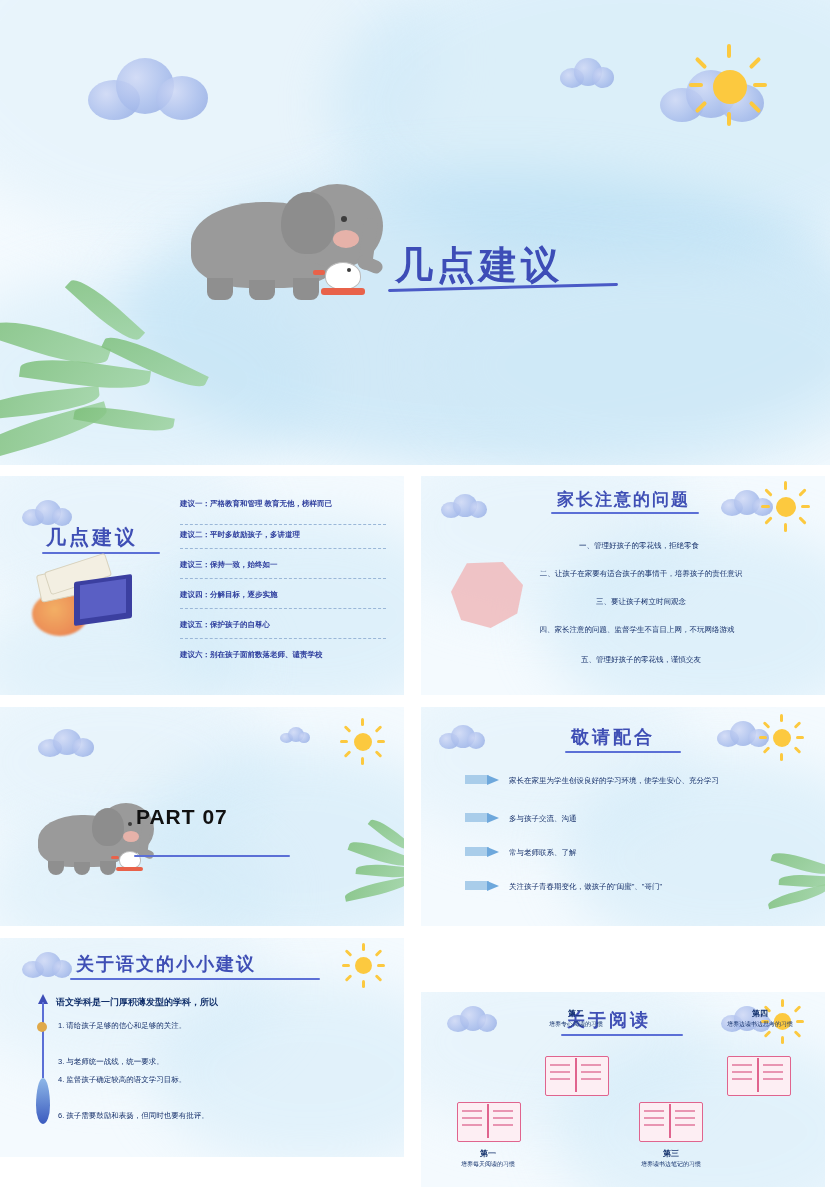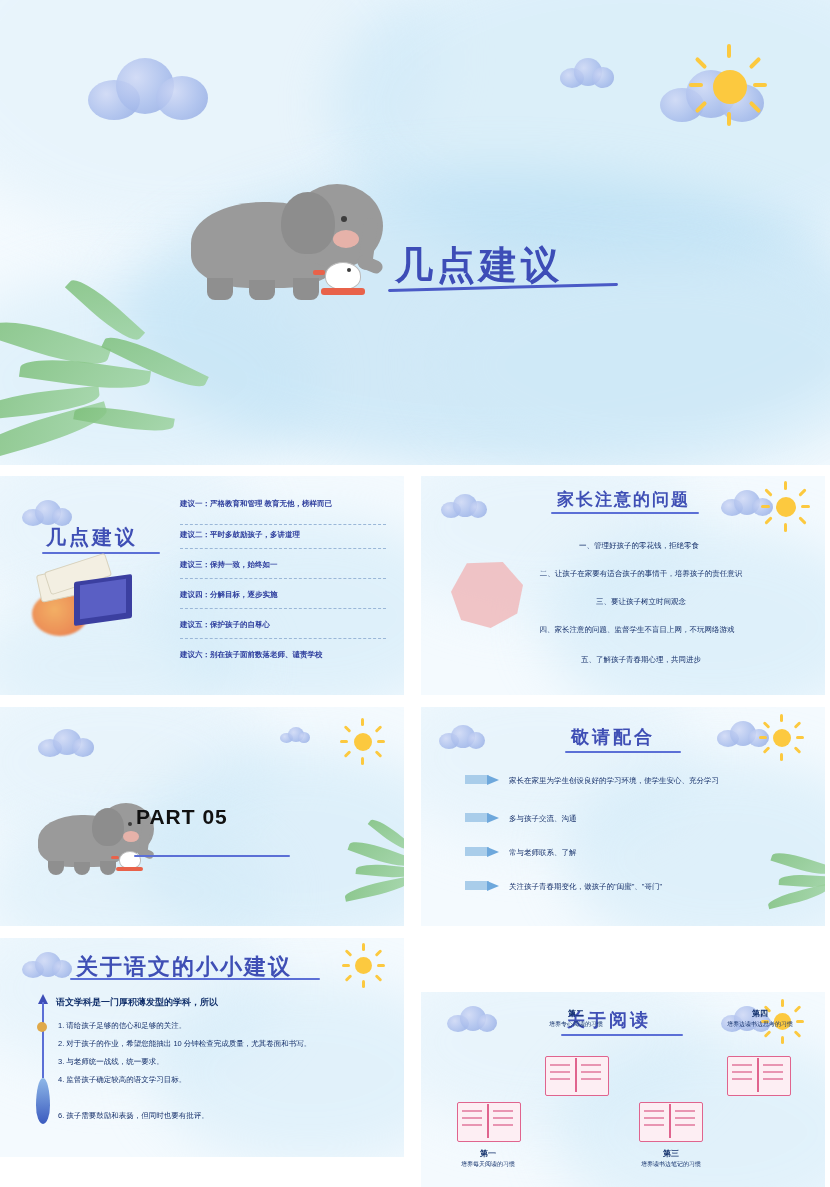--- a/index.html
+++ b/index.html
@@ -227,21 +227,21 @@
 
     <div class="hand-title" style="left:136px;top:12px;font-size:17px;letter-spacing:2px;">家长注意的问题</div>
     <div class="underline" style="left:130px;top:36px;width:148px;"></div>
 
     <div class="stone" style="left:30px;top:86px;width:72px;height:66px;"></div>
 
     <div class="txt sm" style="left:48px;top:92px;width:344px;text-align:center;">二、让孩子在家要有适合孩子的事情干，培养孩子的责任意识</div>
     <div class="txt sm" style="left:48px;top:64px;width:340px;text-align:center;">一、管理好孩子的零花钱，拒绝零食</div>
     <div class="txt sm" style="left:48px;top:120px;width:344px;text-align:center;">三、要让孩子树立时间观念</div>
     <div class="txt sm" style="left:40px;top:148px;width:352px;text-align:center;">四、家长注意的问题、监督学生不盲目上网，不玩网络游戏</div>
-    <div class="txt sm" style="left:48px;top:178px;width:344px;text-align:center;">五、了解孩子青春期心理，共同进步</div>
+    <div class="txt sm" style="left:48px;top:178px;width:344px;text-align:center;">五、管理好孩子的零花钱，谨慎交友</div>
   </div>
 
   <div class="slide half s4">
     <div class="wash w-c" style="left:-50px;top:-40px;width:330px;height:190px;"></div>
     <div class="wash w-a" style="left:130px;top:40px;width:340px;height:210px;opacity:.42;"></div>
     <div class="wash w-d" style="left:-20px;top:110px;width:300px;height:150px;opacity:.45;"></div>
 
     <div class="cloud" style="left:38px;top:22px;width:56px;height:28px;">
       <div class="blob" style="left:0;top:10px;width:24px;height:18px;"></div>
       <div class="blob" style="left:15px;top:0;width:28px;height:26px;"></div>
@@ -280,21 +280,21 @@
       <div class="e-cheek" style="left:87px;top:36px;width:16px;height:11px;"></div>
       <div class="e-eye" style="left:92px;top:27px;width:4px;height:4px;"></div>
       <div class="e-leg" style="left:12px;top:66px;width:16px;height:14px;"></div>
       <div class="e-leg" style="left:38px;top:67px;width:16px;height:13px;"></div>
       <div class="e-leg" style="left:64px;top:66px;width:16px;height:14px;"></div>
       <div class="bird" style="left:83px;top:56px;width:20px;height:16px;"></div>
       <div class="bird-beak" style="left:75px;top:61px;width:8px;height:3px;"></div>
       <div style="position:absolute;left:80px;top:72px;width:27px;height:4px;background:#e8624a;border-radius:2px;"></div>
     </div>
 
-    <div class="part-en" style="left:136px;top:98px;font-size:21px;">PART 05</div>
+    <div class="part-en" style="left:136px;top:98px;font-size:21px;">PART 07</div>
     <div class="underline" style="left:134px;top:148px;width:156px;"></div>
   </div>
 
   <div class="slide half s5">
     <div class="wash w-c" style="left:-40px;top:-40px;width:320px;height:180px;"></div>
     <div class="wash w-a" style="left:140px;top:50px;width:330px;height:200px;opacity:.4;"></div>
 
     <div class="cloud" style="left:18px;top:18px;width:46px;height:24px;">
       <div class="blob" style="left:0;top:8px;width:20px;height:16px;"></div>
       <div class="blob" style="left:12px;top:0;width:24px;height:23px;"></div>
@@ -362,33 +362,32 @@
       <div class="ray" style="left:22px;top:1px;width:3px;height:8px;"></div>
       <div class="ray" style="left:22px;top:38px;width:3px;height:8px;"></div>
       <div class="ray" style="left:2px;top:22px;width:8px;height:3px;"></div>
       <div class="ray" style="left:37px;top:22px;width:8px;height:3px;"></div>
       <div class="ray" style="left:7px;top:7px;width:3px;height:8px;transform:rotate(-45deg);"></div>
       <div class="ray" style="left:37px;top:7px;width:3px;height:8px;transform:rotate(45deg);"></div>
       <div class="ray" style="left:7px;top:32px;width:3px;height:8px;transform:rotate(45deg);"></div>
       <div class="ray" style="left:37px;top:32px;width:3px;height:8px;transform:rotate(-45deg);"></div>
     </div>
 
-    <div class="hand-title" style="left:76px;top:14px;font-size:22px;letter-spacing:2px;">关于语文的小小建议</div>
+    <div class="hand-title" style="left:76px;top:14px;font-size:18px;letter-spacing:2px;">关于语文的小小建议</div>
     <div class="underline" style="left:70px;top:40px;width:250px;"></div>
 
     <div class="pen" style="left:34px;top:56px;width:18px;height:150px;">
       <div class="tip" style="left:4px;top:0;"></div>
       <div class="shaft" style="left:8px;top:8px;height:76px;"></div>
       <div class="bead" style="left:3px;top:28px;width:10px;height:10px;"></div>
       <div class="drop" style="left:2px;top:84px;width:14px;height:46px;"></div>
     </div>
 
     <div class="txt" style="left:56px;top:58px;width:320px;font-size:9px;font-weight:bold;color:#12306b;">语文学科是一门厚积薄发型的学科，所以</div>
     <div class="txt sm" style="left:58px;top:82px;width:330px;">1. 请给孩子足够的信心和足够的关注。</div>
-    <div class="txt sm" style="left:58px;top:100px;width:336px;">2. 对于孩子的作业，希望您能抽出 10 分钟检查完成质量，尤其卷面和书写。</div>
     <div class="txt sm" style="left:58px;top:118px;width:330px;">3. 与老师统一战线，统一要求。</div>
     <div class="txt sm" style="left:58px;top:136px;width:330px;">4. 监督孩子确定较高的语文学习目标。</div>
     <div class="txt sm" style="left:58px;top:172px;width:330px;">6. 孩子需要鼓励和表扬，但同时也要有批评。</div>
   </div>
 
   <div class="slide half s7">
     <div class="wash w-c" style="left:-40px;top:-40px;width:330px;height:180px;"></div>
     <div class="wash w-a" style="left:130px;top:40px;width:330px;height:200px;opacity:.35;"></div>
 
     <div class="cloud" style="left:26px;top:14px;width:50px;height:26px;">

